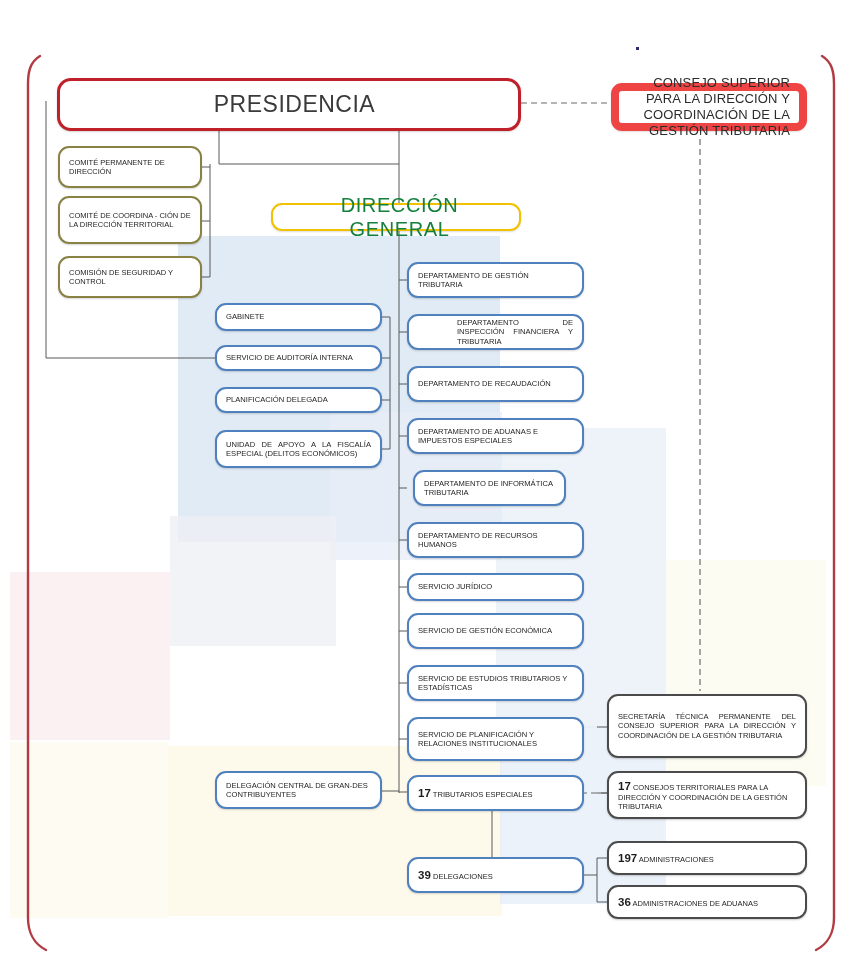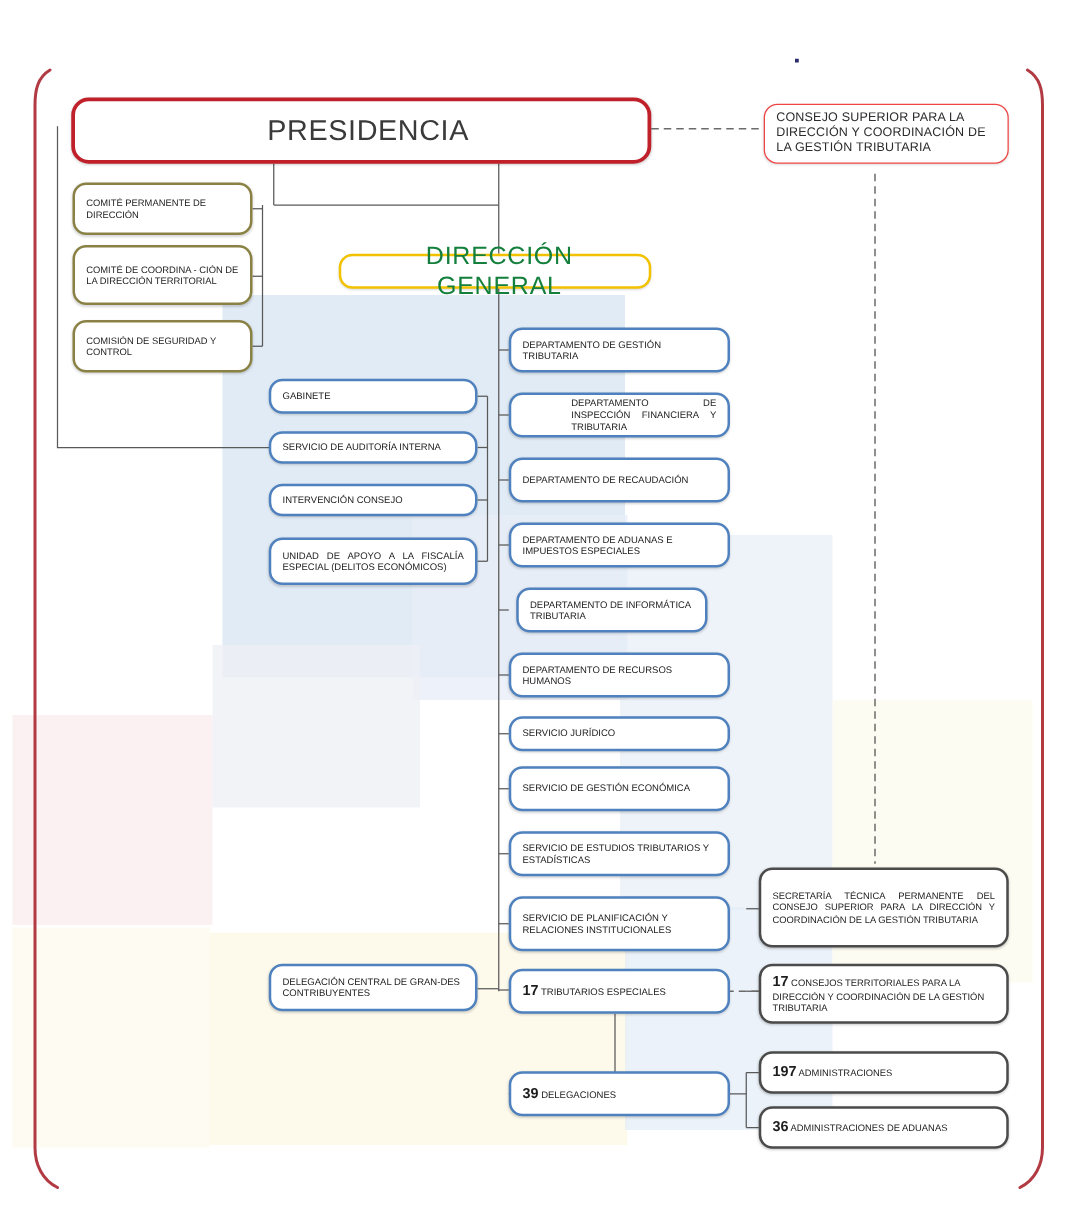--- a/index.html
+++ b/index.html
@@ -47,25 +47,26 @@
     border:2.5px solid #f2c200;
     justify-content:center;
     font-size:20px;
     letter-spacing:.6px;
     color:#15803d;
     box-shadow:0 1px 2px rgba(0,0,0,.14);
     padding-left:16px;
   }
   
   .n-green{
-    border:1px solid #ef4444;
-    font-size:10px;
+    border:8px solid #ef4444;
+    font-size:13px;
     letter-spacing:.15px;
     color:#2b2b2b;
     box-shadow:0 1px 2px rgba(0,0,0,.13);
+    text-align:right;
   }
   
   .n-olive{
     border:2px solid #8a8245;
     font-size:7.5px;
     color:#1d1d1d;
     box-shadow:0 1px 2px rgba(0,0,0,.16);
   }
   
   .n-blue{
@@ -187,21 +188,21 @@
     <span class="txt">COMISIÓN DE SEGURIDAD Y CONTROL</span>
   </div>
 
   <div class="node n-blue" style="left:215px;top:303px;width:167px;height:28px;">
     <span class="txt">GABINETE</span>
   </div>
   <div class="node n-blue" style="left:215px;top:345px;width:167px;height:26px;">
     <span class="txt">SERVICIO DE AUDITORÍA INTERNA</span>
   </div>
   <div class="node n-blue" style="left:215px;top:387px;width:167px;height:26px;">
-    <span class="txt">INTERVENCIÓN CONSEJO</span>
+    <span class="txt">PLANIFICACIÓN DELEGADA</span>
   </div>
   <div class="node n-blue" style="left:215px;top:430px;width:167px;height:38px;">
     <span class="txt justi">UNIDAD DE APOYO A LA FISCALÍA ESPECIAL (DELITOS ECONÓMICOS)</span>
   </div>
 
   <div class="node n-blue" style="left:407px;top:262px;width:177px;height:36px;">
     <span class="txt">DEPARTAMENTO DE GESTIÓN TRIBUTARIA</span>
   </div>
   <div class="node n-blue" style="left:407px;top:314px;width:177px;height:36px;padding-left:48px;">
     <span class="txt justi">DEPARTAMENTO DE INSPECCIÓN FINANCIERA Y TRIBUTARIA</span>

